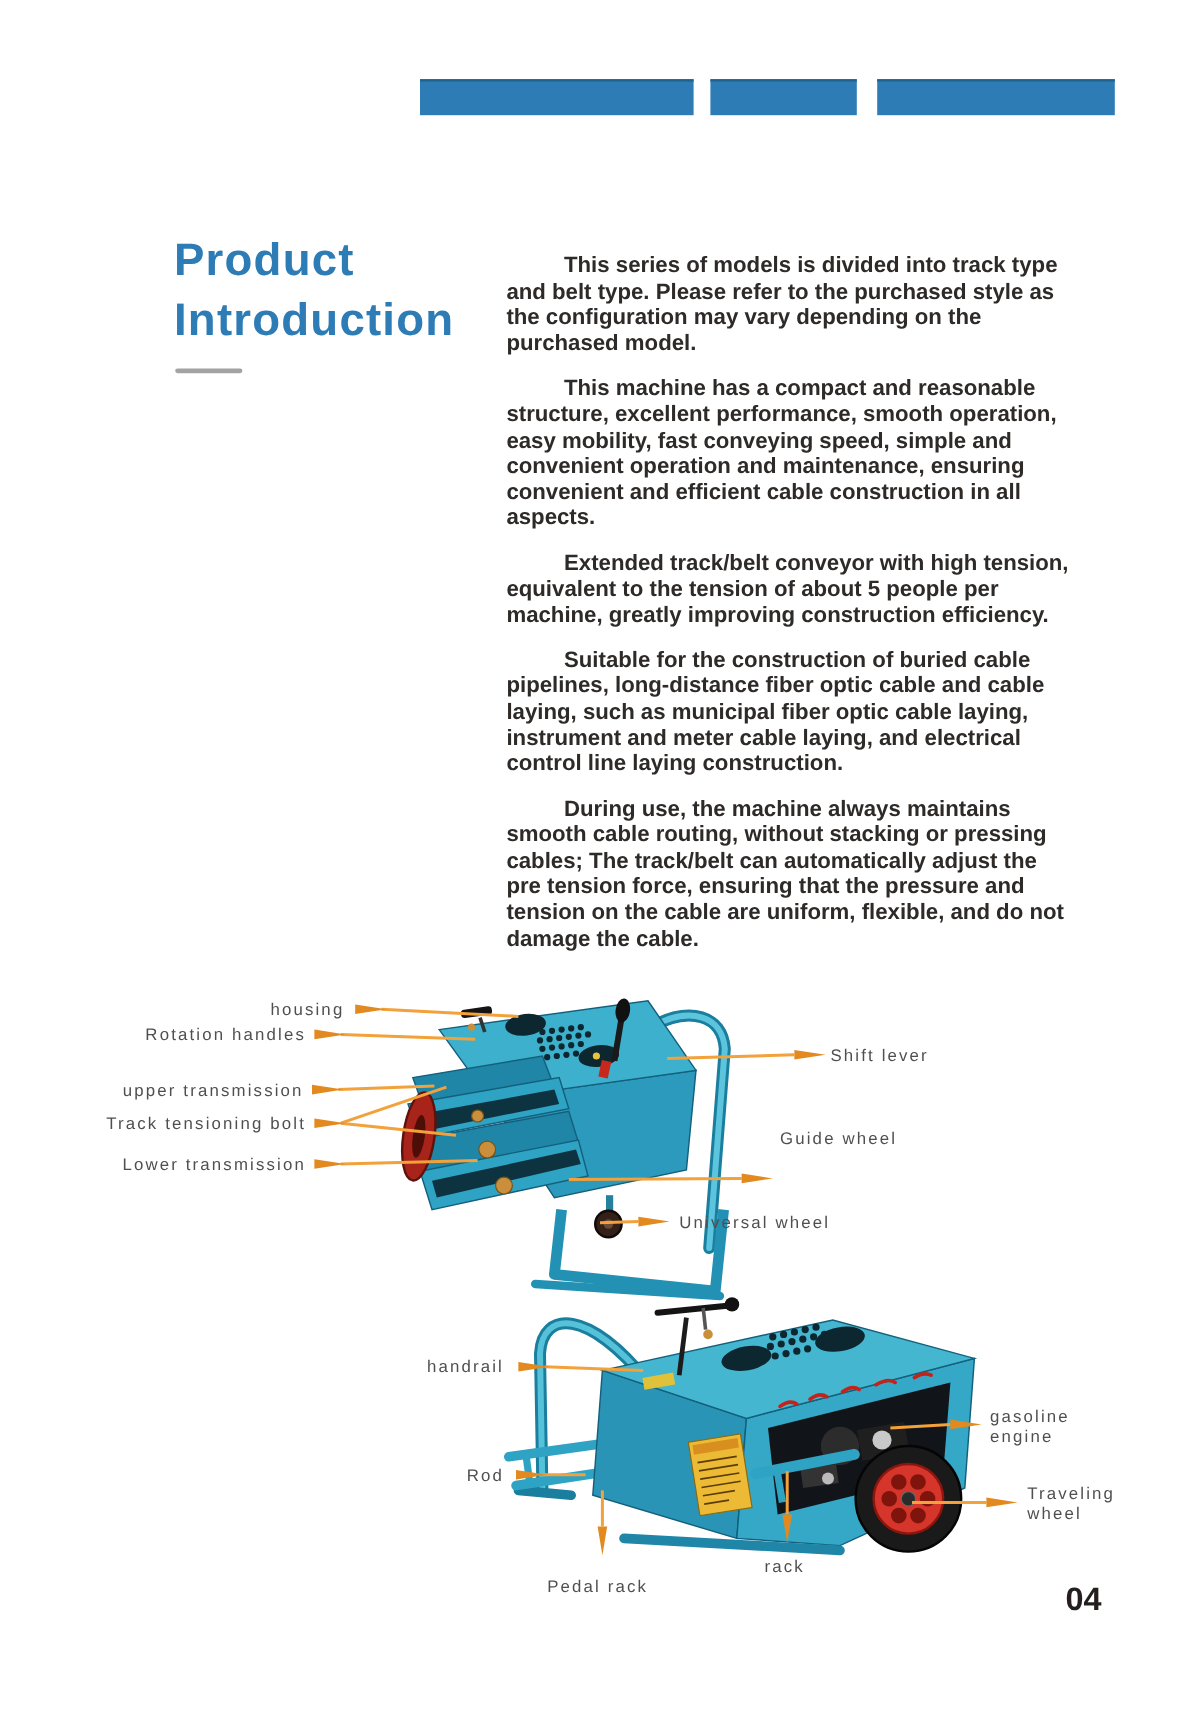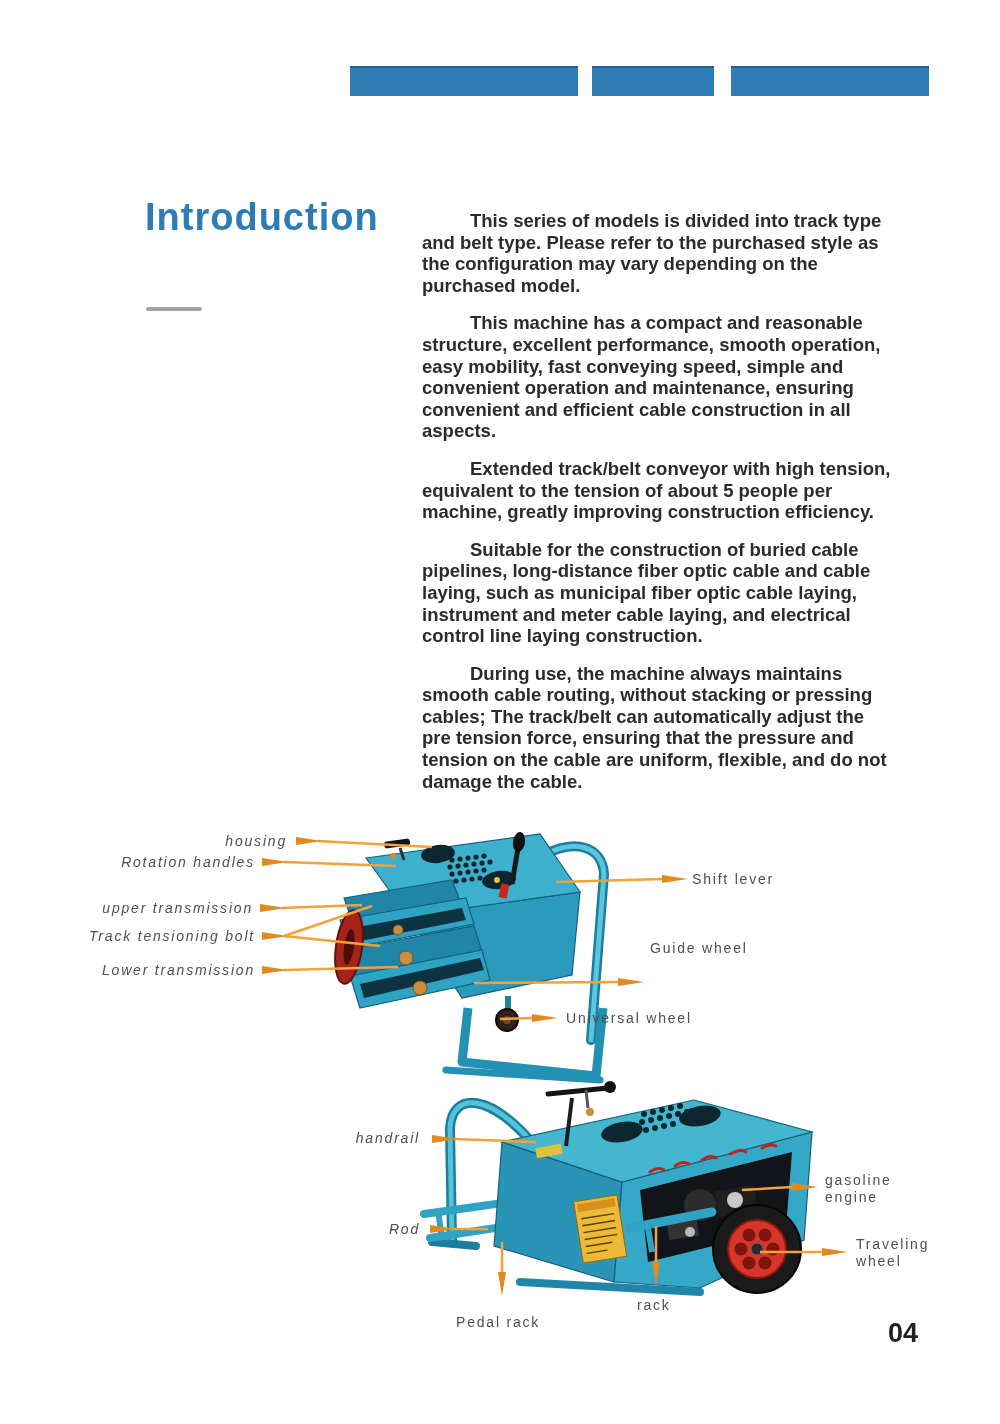--- a/index.html
+++ b/index.html
@@ -18,38 +18,39 @@
   .title-dash{position:absolute;left:146px;top:307px;width:56px;height:4px;background:#a3a3a3;border-radius:2px;}
 
   
   .intro{position:absolute;left:406px;top:194px;width:504px;color:#2e2a28;
          font-size:18.5px;line-height:21.6px;font-weight:600;}
   .intro p{margin:16px;text-indent:48px;}
 
   
   .dsvg{position:absolute;left:0;}
   .lbl{position:absolute;font-size:14px;letter-spacing:1.8px;color:#4f4f4f;white-space:nowrap;}
-  .lbl-r{font-style:italic;}
+  .lbl-r{}
   .lbl2{white-space:pre-line;line-height:17px;}
 
   
   .foot-note{position:absolute;left:90px;top:1324px;font-size:19px;font-weight:bold;
              color:#c0c0c0;letter-spacing:.5px;}
   .page-num{position:absolute;left:888px;top:1318px;font-size:27px;font-weight:bold;color:#241e1e;}
 </style>
 </head>
 <body>
 
 <div class="page">
 
   <div class="seg seg1"></div>
   <div class="seg seg2"></div>
   <div class="seg seg3"></div>
 
   <div class="title">
+    <div>Product</div>
     <div>Introduction</div>
   </div>
   <div class="title-dash"></div>
 
   <div class="intro">
     <p>This series of models is divided into track type and belt type. Please refer to the purchased style as the configuration may vary depending on the purchased model.</p>
     <p>This machine has a compact and reasonable structure, excellent performance, smooth operation, easy mobility, fast conveying speed, simple and convenient operation and maintenance, ensuring convenient and efficient cable construction in all aspects.</p>
     <p>Extended track/belt conveyor with high tension, equivalent to the tension of about 5 people per machine, greatly improving construction efficiency.</p>
     <p>Suitable for the construction of buried cable pipelines, long-distance fiber optic cable and cable laying, such as municipal fiber optic cable laying, instrument and meter cable laying, and electrical control line laying construction.</p>
     <p>During use, the machine always maintains smooth cable routing, without stacking or pressing cables; The track/belt can automatically adjust the pre tension force, ensuring that the pressure and tension on the cable are uniform, flexible, and do not damage the cable.</p>

